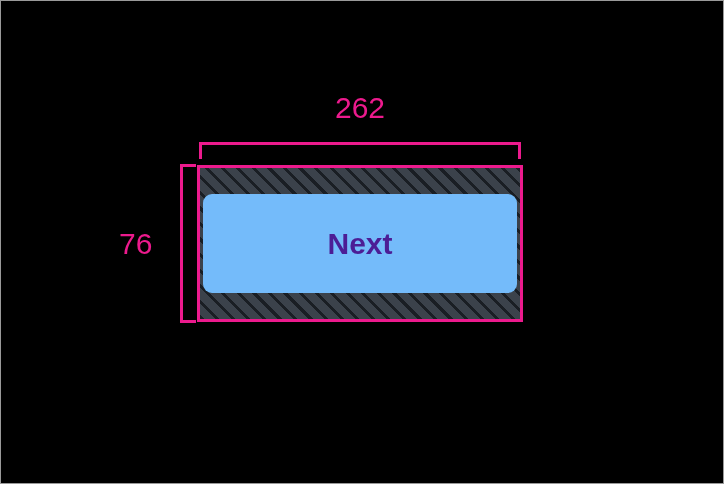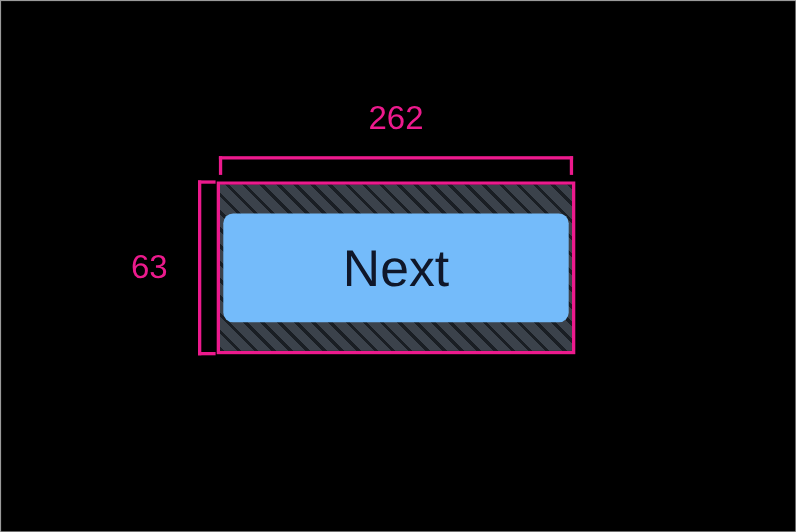--- a/index.html
+++ b/index.html
@@ -59,23 +59,23 @@
     bottom: 26px;
     background: #74bbfa;
     border-radius: 9px;
     display: flex;
     align-items: center;
     justify-content: center;
     z-index: 2;
   }
 
   .button-label {
-    color: #0f172a;
-    font-size: 47px;
-    font-weight: normal;
+    color: #4c1d95;
+    font-size: 30px;
+    font-weight: bold;
     letter-spacing: 0px;
     line-height: 1;
     user-select: none;
   }
 
   
   .dim-label {
     position: absolute;
     color: #ec1a8d;
     font-size: 30px;
@@ -129,21 +129,21 @@
 </style>
 </head>
 <body>
 
 <div class="screen">
 
   <div class="dim-label dim-width-label">262</div>
 
   <div class="bracket-top"></div>
 
-  <div class="dim-label dim-height-label">63</div>
+  <div class="dim-label dim-height-label">76</div>
 
   <div class="bracket-left"></div>
 
   <div class="element-box">
 
     <div class="hatch-fill"></div>
 
     <div class="button-surface">
       <span class="button-label">Next</span>
     </div>

